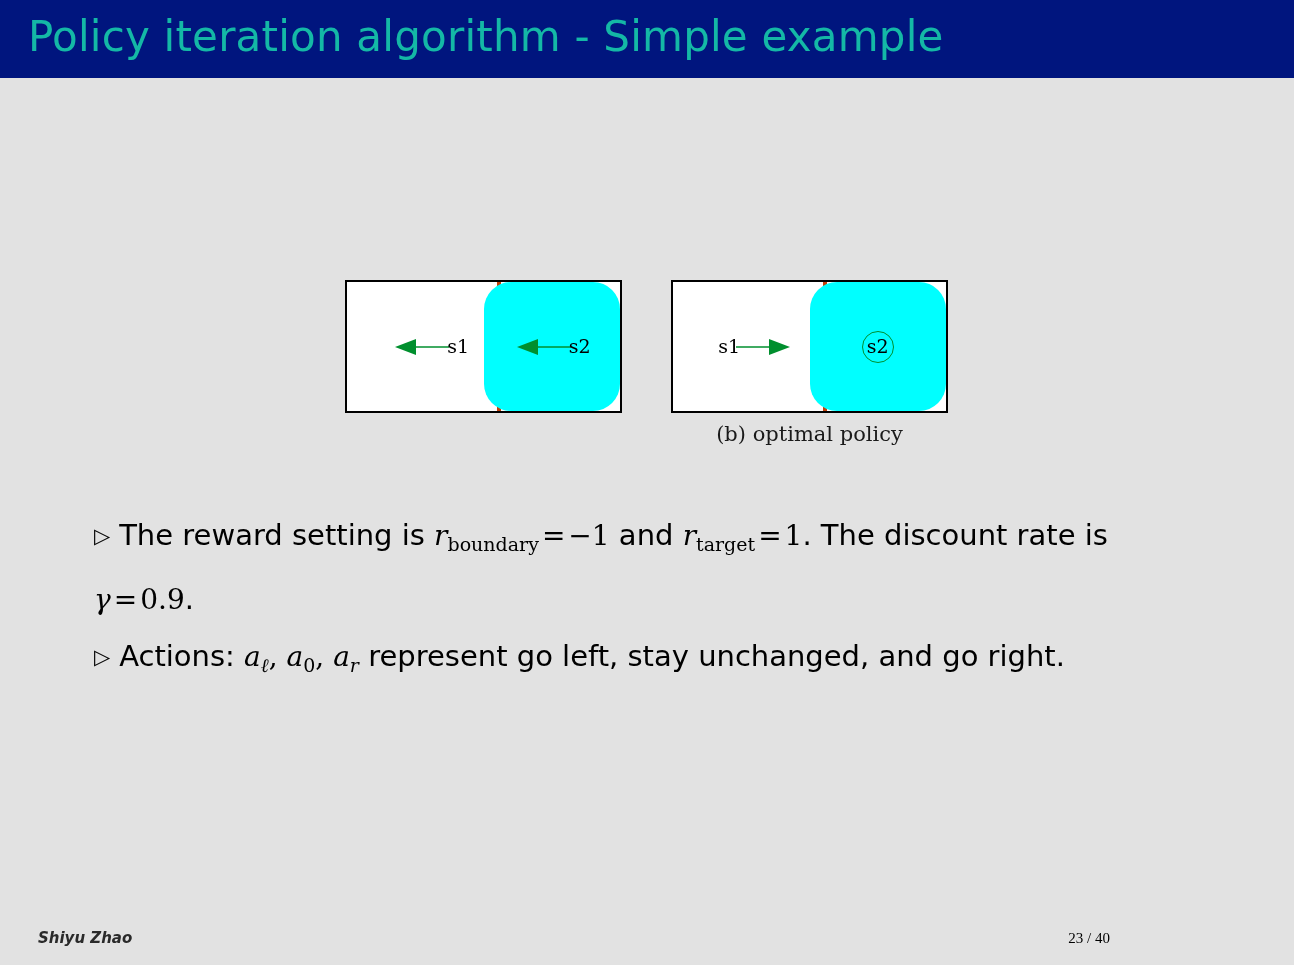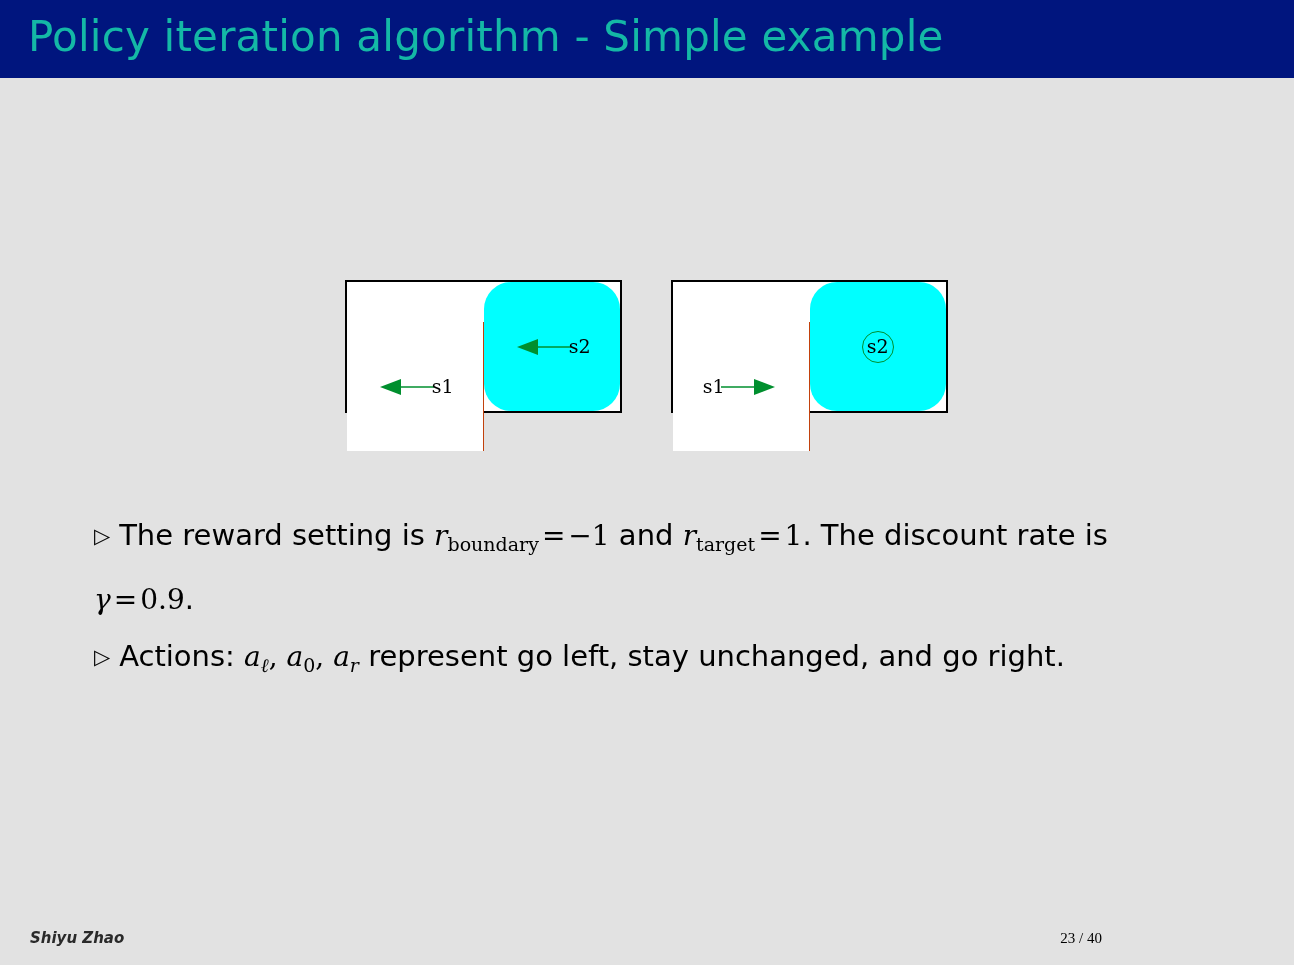--- a/index.html
+++ b/index.html
@@ -69,21 +69,21 @@
     box-sizing: border-box;
     background: #ffffff;
   }
   .cell {
     position: absolute;
     top: 0;
     width: 50%;
     height: 100%;
     box-sizing: border-box;
   }
-  .cell-left  { left: 0; background: #ffffff; border-right: 1px solid #c2410c; margin-top: 40px; }
+  .cell-left  { left: 17px; background: #ffffff; border-right: 4px solid #c2410c; }
   .cell-right { left: 50%; }
   .cell-white { background: #ffffff; }
   .cell-cyan  { background: #00ffff; border-radius: 27px; }
 
   .cell-inner {
     position: absolute;
     left: 0; top: 0;
     width: 100%; height: 100%;
     display: flex;
     align-items: center;
@@ -190,21 +190,21 @@
   .mop {
     font-family: "DejaVu Serif", serif;
     font-style: normal;
     font-size: 28px;
     padding: 0 3px;
   }
 
   
   #footer {
     position: absolute;
-    left: 8px;
+    left: 16px;
     top: 918px;
     width: 1116px;
     height: 47px;
   }
   #footer-author {
     position: absolute;
     left: 22px;
     top: 11px;
     font-family: "DejaVu Sans", sans-serif;
     font-style: italic;
@@ -280,20 +280,21 @@
         <div class="cell cell-right cell-cyan">
           <div class="cell-inner">
             <span class="circled">
               <span class="ring"></span>
               <span class="state-label">s2</span>
             </span>
           </div>
         </div>
 
       </div>
+      <div class="caption">(b) optimal policy</div>
     </div>
 
   </div>
 
   <div id="bullets">
     <div class="bullet">
       <span class="marker">▷</span><span class="txt"><span>The reward setting is </span><span class="mathit">r</span><span class="msub">boundary</span><span class="mop">=</span><span class="mathrm">−1</span><span> and </span><span class="mathit">r</span><span class="msub">target</span><span class="mop">=</span><span class="mathrm">1</span><span>. The discount rate is </span><span class="mathit">γ</span><span class="mop">=</span><span class="mathrm">0.9</span><span>.</span></span>
     </div>
     <div class="bullet">
       <span class="marker">▷</span><span class="txt"><span>Actions: </span><span class="mathit">a</span><span class="msub-it">ℓ</span><span class="mathrm">, </span><span class="mathit">a</span><span class="msub">0</span><span class="mathrm">, </span><span class="mathit">a</span><span class="msub-it">r</span><span> represent go left, stay unchanged, and go right.</span></span>

